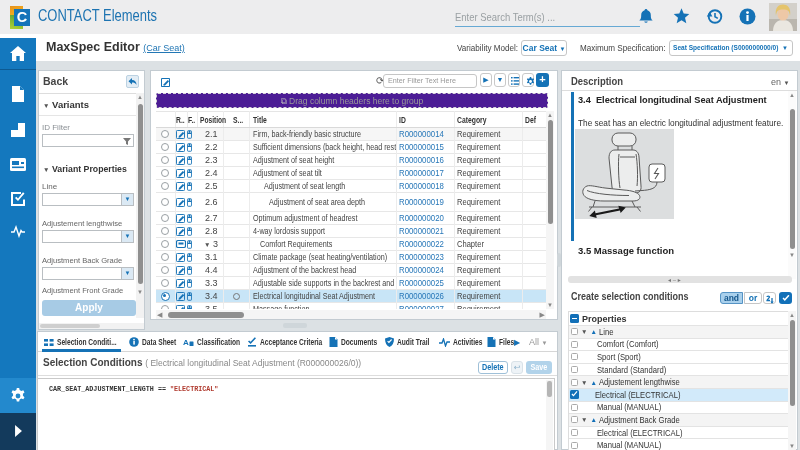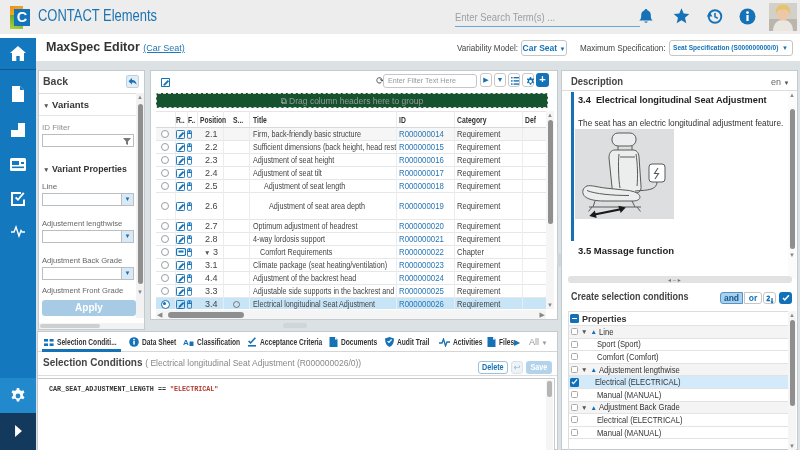--- a/index.html
+++ b/index.html
@@ -174,21 +174,21 @@
         </svg>
   </div>
   <div class="abs" style="left:371px;top:2px;width:12px;height:14px;border:1px solid #c9c9c9;border-radius:3px;background:#fff;">
     <svg style="margin:2.5px 0 0 2.5px;" width="9" height="9" viewBox="0 0 16 16">
           <path fill="#1572b6" d="M6.8 0 h2.4 l.4 2.2 a6 6 0 0 1 1.5.9 l2.1-.8 1.2 2.1-1.7 1.5a6 6 0 0 1 0 1.8l1.7 1.5-1.2 2.1-2.1-.8a6 6 0 0 1-1.5.9l-.4 2.2H6.8l-.4-2.2a6 6 0 0 1-1.5-.9l-2.1.8L1.6 9.2l1.7-1.5a6 6 0 0 1 0-1.8L1.6 4.4 2.8 2.3l2.1.8a6 6 0 0 1 1.5-.9z"></path>
           <circle cx="8" cy="8" r="2.6" fill="#fff"></circle>
         </svg>
   </div>
   <div class="abs" style="left:385px;top:2px;width:13px;height:14px;border-radius:3px;background:#1572b6;color:#fff;font-size:11px;font-weight:bold;text-align:center;line-height:13px;">+</div>
 
-  <div class="abs" style="left:5px;top:22px;width:392px;height:15px;background:#14532d;border:1px dashed #d8d8d8;border-radius:2px;text-align:center;font-size:8.5px;color:#999;line-height:14px;"><span style="color:#bbb;">⧉</span> Drag column headers here to group</div>
+  <div class="abs" style="left:5px;top:22px;width:392px;height:15px;background:#4c1d95;border:1px dashed #d8d8d8;border-radius:2px;text-align:center;font-size:8.5px;color:#999;line-height:14px;"><span style="color:#bbb;">⧉</span> Drag column headers here to group</div>
 
   <div class="abs" style="left:5px;top:40px;width:390px;height:198px;overflow:hidden;">
     <table style="border-collapse:collapse;width:390px;table-layout:fixed;font-size:9px;color:#444;">
       <colgroup>
         <col style="width:19px">
             <col style="width:12px">
             <col style="width:10px">
             <col style="width:26px">
             <col style="width:26px">
             <col style="width:147px">
@@ -321,21 +321,21 @@
                   <rect x="2" y="0.5" width="2" height="2.5" fill="#1572b6"></rect>
                 </svg>
               </td>
               <td style="border-right:1px solid #ececec;text-align:right;padding-right:5px;">2.5</td>
               <td style="border-right:1px solid #ececec;"></td>
               <td style="border-right:1px solid #ececec;padding-left:14px;white-space:nowrap;overflow:hidden;"><span class="tx" style="transform:scaleX(.8);">Adjustment of seat length</span></td>
               <td style="border-right:1px solid #ececec;padding-left:2px;color:#2777b8;"><span class="tx" style="transform:scaleX(.87);">R000000018</span></td>
               <td style="border-right:1px solid #ececec;padding-left:2px;"><span class="tx" style="transform:scaleX(.84);">Requirement</span></td>
               <td></td>
             </tr>
-            <tr style="height: 27px; border-bottom: 1px solid rgb(231, 231, 231);">
+            <tr style="height: 19px; border-bottom: 1px solid rgb(231, 231, 231);">
               <td style="border-right:1px solid #ececec;">
                 <div style="width:8px;height:8px;border:1px solid #9aa0a4;border-radius:50%;margin:0 auto;background:#fff;"></div>
               </td>
               <td>
                 <svg width="9" height="9" viewBox="0 0 10 10">
                   <rect x="0.5" y="0.5" width="9" height="9" rx="1" fill="none" stroke="#1572b6" stroke-width="1.1"></rect>
                   <path fill="#1572b6" d="M3.2 6.8 L7.6 2.1 L9.2 3.5 L4.6 8.3 L2.9 8.6 Z"></path>
                 </svg>
               </td>
               <td>
@@ -710,25 +710,29 @@
           <b style="margin-left:2px;">Properties</b>
         </div>
         <div style="display:flex;align-items:center;height:12.6px;background:#f4f4f4;border-bottom:1px solid #e3e3e3;font-size:9px;color:#333;">
           <div style="width:7px;height:7px;border:1px solid #aaa;border-radius:1.5px;background:#fff;margin:0 2px 0 2px;flex:none;"></div>
           <span style="color:#555;font-size:6.5px;margin:0 1px;">▼</span>
           <span style="color:#1270b8;font-size:6.5px;margin:0 2px;">▲</span>
           <span class="tx" style="transform:scaleX(.85);">Line</span>
         </div>
         <div style="display:flex;align-items:center;height:12.6px;background:#fff;border-bottom:1px solid #e3e3e3;font-size:9px;color:#333;">
           <div style="width:7px;height:7px;border:1px solid #aaa;border-radius:1.5px;background:#fff;margin:0 2px 0 2px;flex:none;"></div>
+          <span class="tx" style="margin-left:17px;transform:scaleX(.85);">Comfort (Comfort)</span>
+        </div>
+        <div style="display:flex;align-items:center;height:12.6px;background:#fff;border-bottom:1px solid #e3e3e3;font-size:9px;color:#333;">
+          <div style="width:7px;height:7px;border:1px solid #aaa;border-radius:1.5px;background:#fff;margin:0 2px 0 2px;flex:none;"></div>
           <span class="tx" style="margin-left:17px;transform:scaleX(.85);">Sport (Sport)</span>
         </div>
         <div style="display:flex;align-items:center;height:12.6px;background:#fff;border-bottom:1px solid #e3e3e3;font-size:9px;color:#333;">
           <div style="width:7px;height:7px;border:1px solid #aaa;border-radius:1.5px;background:#fff;margin:0 2px 0 2px;flex:none;"></div>
-          <span class="tx" style="margin-left:17px;transform:scaleX(.85);">Comfort (Comfort)</span>
+          <span class="tx" style="margin-left:17px;transform:scaleX(.85);">Standard (Standard)</span>
         </div>
         <div style="display:flex;align-items:center;height:12.6px;background:#f4f4f4;border-bottom:1px solid #e3e3e3;font-size:9px;color:#333;">
           <div style="width:7px;height:7px;border:1px solid #aaa;border-radius:1.5px;background:#fff;margin:0 2px 0 2px;flex:none;"></div>
           <span style="color:#555;font-size:6.5px;margin:0 1px;">▼</span>
           <span style="color:#1270b8;font-size:6.5px;margin:0 2px;">▲</span>
           <span class="tx" style="transform:scaleX(.85);">Adjustement lengthwise</span>
         </div>
         <div style="display:flex;align-items:center;height:12.6px;background:#d2eafa;border-bottom:1px solid #e3e3e3;font-size:9px;color:#333;">
           <div style="width:9px;height:9px;border-radius:1.5px;background:#1270b8;margin:0 1px 0 1px;flex:none;">
             <svg width="9" height="9" viewBox="0 0 9 9">

